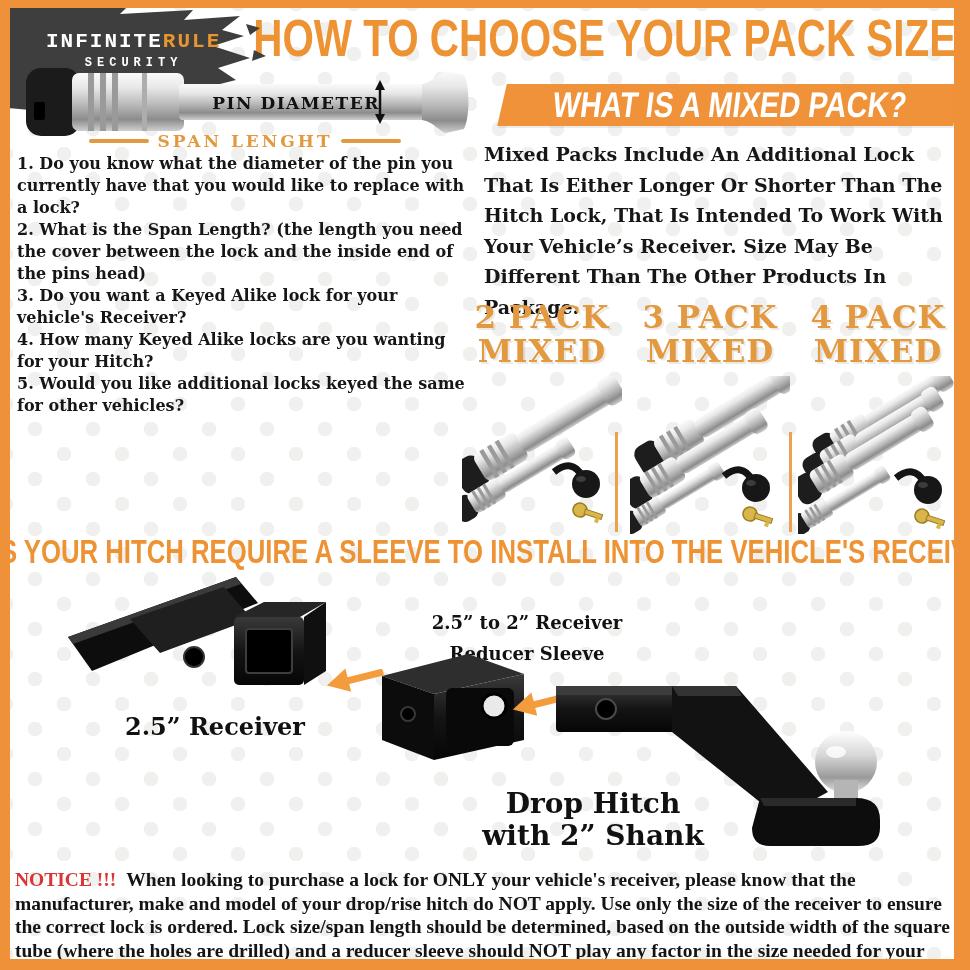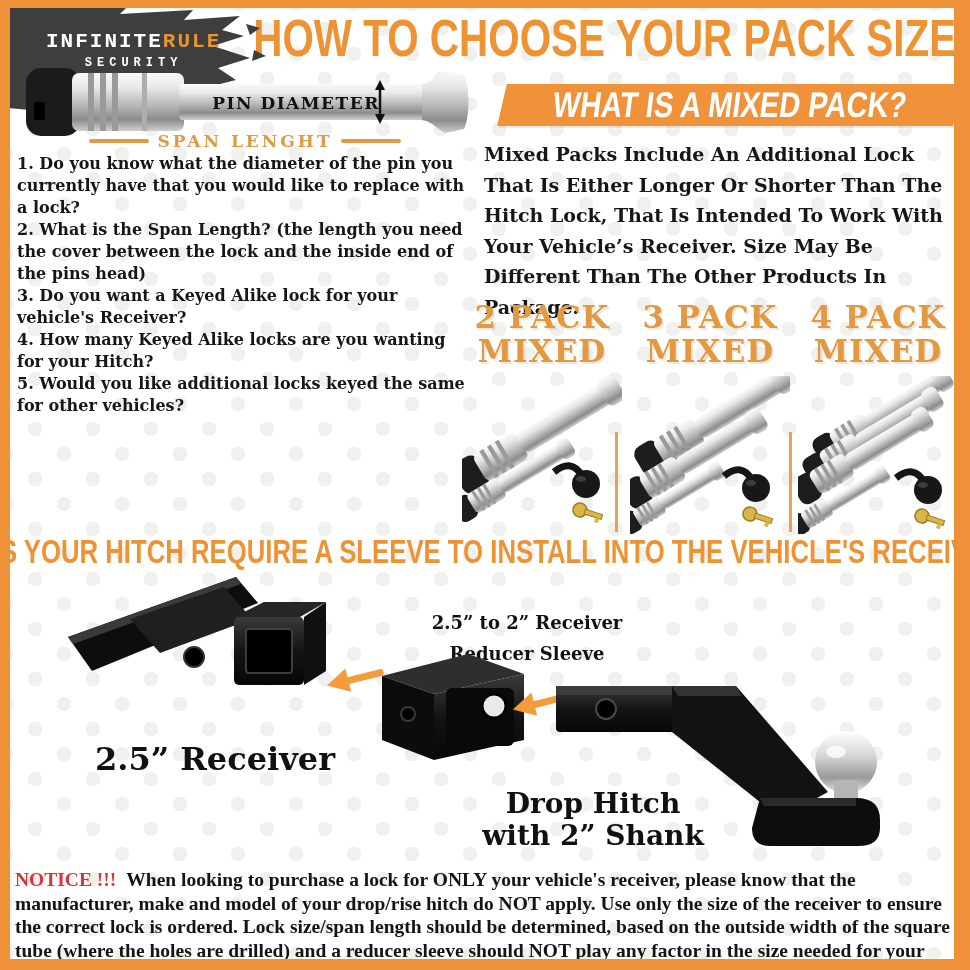--- a/index.html
+++ b/index.html
@@ -78,21 +78,21 @@
     display:flex;align-items:center;justify-content:center;
   }
   .sleeve-headline span{
     font-family:"Liberation Sans",sans-serif;font-weight:700;font-size:31px;color:#ED9334;
     white-space:nowrap;transform:scale(0.83,1.08);
   }
   
   .hw{position:absolute;left:0;top:560px;width:970px;height:310px;z-index:2;}
   .receiver-svg{position:absolute;left:68px;top:15px;}
   .receiver-label{position:absolute;left:80px;top:152px;width:270px;text-align:center;
-    font-weight:700;font-size:32px;color:#111;margin-top:28px;}
+    font-weight:700;font-size:24px;color:#111;}
   .reducer-label{position:absolute;left:362px;top:47px;width:330px;text-align:center;
     font-weight:700;font-size:18px;line-height:31px;color:#111;}
   .reducer-svg{position:absolute;left:372px;top:88px;}
   .arrow{position:absolute;}
   .drop-svg{position:absolute;left:556px;top:100px;}
   .drophitch-label{position:absolute;left:428px;top:228px;width:330px;text-align:center;
     font-weight:700;font-size:28px;line-height:32px;color:#111;}
   
   .notice{
     position:absolute;left:15px;top:868px;width:938px;z-index:3;

